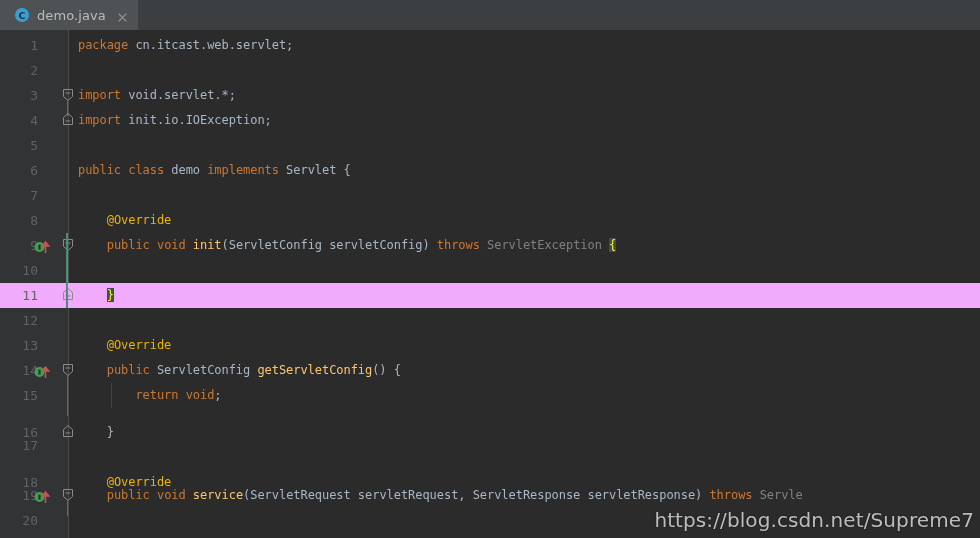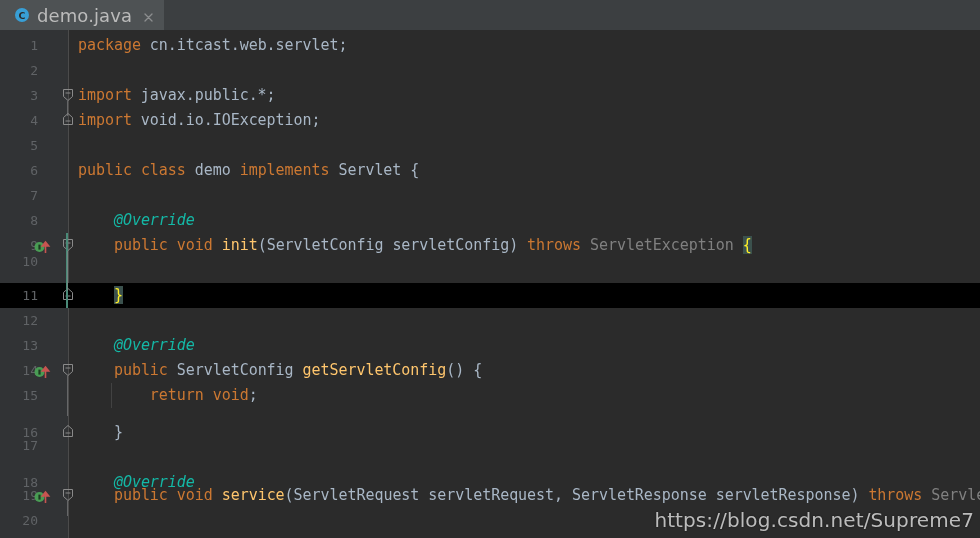--- a/index.html
+++ b/index.html
@@ -52,21 +52,21 @@
     background: #4e5254;
   }
   .tab-icon {
     width: 16px; height: 16px;
     margin-right: 7px;
     flex: 0 0 auto;
     display: block;
   }
   .tab-label {
     font-family: "DejaVu Sans", sans-serif;
-    font-size: 18px;
+    font-size: 13px;
     color: #bbbbbb;
     letter-spacing: .1px;
     white-space: nowrap;
   }
   .tab-close {
     margin-left: 10px;
     width: 13px; height: 13px;
     flex: 0 0 auto;
     opacity: .55;
     display: block;
@@ -92,21 +92,21 @@
   }
 
   .row {
     position: absolute;
     left: 0;
     width: 980px;
     height: 25px;
     line-height: 25px;
   }
   .row.current {
-    background: #000000;
+    background: #f0abfc;
   }
 
   .lineno {
     position: absolute;
     left: 0;
     width: 38px;
     text-align: right;
     font-family: "DejaVu Sans Mono", monospace;
     font-size: 13px;
     color: #606366;
@@ -114,30 +114,30 @@
     user-select: none;
   }
 
   .code {
     position: absolute;
     left: 78px;
     top: 0;
     height: 25px;
     line-height: 25px;
     font-family: "DejaVu Sans Mono", monospace;
-    font-size: 15px;
+    font-size: 12px;
     white-space: pre;
     letter-spacing: -0.05px;
   }
 
   
   .kw   { color: #cc7832; }
   .plain{ color: #a9b7c6; }
   .mth  { color: #ffc66d; }
-  .anno { color: #14b8a6; font-style: italic; }
+  .anno { color: #eab308; }
   .dim  { color: #808080; }
   .brace-hl {
     color: #ffef28;
     background: #3b514d;
   }
 
   
   .run-marker {
     position: absolute;
     left: 33px;
@@ -216,33 +216,33 @@
         <div class="row" style="top: 53px;">
           <div class="lineno">3</div>
           <div class="fold">
             <svg width="16" height="25" viewBox="0 0 16 25">
               <g stroke="#8a8a8a" fill="none" stroke-width="1">
                 <path d="M3.5 6.5 h9 v7 l-4.5 4 l-4.5 -4 z"></path>
                 <path d="M5.5 10 h5"></path>
               </g>
             </svg>
           </div>
-          <div class="code"><span class="kw">import</span><span class="plain"> javax.public.*;</span></div>
+          <div class="code"><span class="kw">import</span><span class="plain"> void.servlet.*;</span></div>
         </div>
         <div class="row" style="top: 78px;">
           <div class="lineno">4</div>
           <div class="fold">
             <svg width="16" height="25" viewBox="0 0 16 25">
               <g stroke="#8a8a8a" fill="none" stroke-width="1">
                 <path d="M3.5 16.5 h9 v-7 l-4.5 -4 l-4.5 4 z"></path>
                 <path d="M5.5 13 h5"></path>
               </g>
             </svg>
           </div>
-          <div class="code"><span class="kw">import</span><span class="plain"> void.io.IOException;</span></div>
+          <div class="code"><span class="kw">import</span><span class="plain"> init.io.IOException;</span></div>
         </div>
         <div class="row" style="top: 103px;">
           <div class="lineno">5</div>
           <div class="code"></div>
         </div>
         <div class="row" style="top: 128px;">
           <div class="lineno">6</div>
           <div class="code"><span class="kw">public</span><span class="plain"> </span><span class="kw">class</span><span class="plain"> demo </span><span class="kw">implements</span><span class="plain"> Servlet {</span></div>
         </div>
         <div class="row" style="top: 153px;">
@@ -263,21 +263,21 @@
           <div class="fold">
             <svg width="16" height="25" viewBox="0 0 16 25">
               <g stroke="#8a8a8a" fill="none" stroke-width="1">
                 <path d="M3.5 6.5 h9 v7 l-4.5 4 l-4.5 -4 z"></path>
                 <path d="M5.5 10 h5"></path>
               </g>
             </svg>
           </div>
           <div class="code"><span class="plain">    </span><span class="kw">public</span><span class="plain"> </span><span class="kw">void</span><span class="plain"> </span><span class="mth">init</span><span class="plain">(ServletConfig servletConfig) </span><span class="kw">throws</span><span class="plain"> </span><span class="dim">ServletException</span><span class="plain"> </span><span class="brace-hl">{</span></div>
         </div>
-        <div class="row" style="top: 219px;">
+        <div class="row" style="top: 228px;">
           <div class="lineno">10</div>
           <div class="code"></div>
         </div>
         <div class="row current" style="top: 253px;">
           <div class="lineno">11</div>
           <div class="fold">
             <svg width="16" height="25" viewBox="0 0 16 25">
               <g stroke="#8a8a8a" fill="none" stroke-width="1">
                 <path d="M3.5 16.5 h9 v-7 l-4.5 -4 l-4.5 4 z"></path>
                 <path d="M5.5 13 h5"></path>

